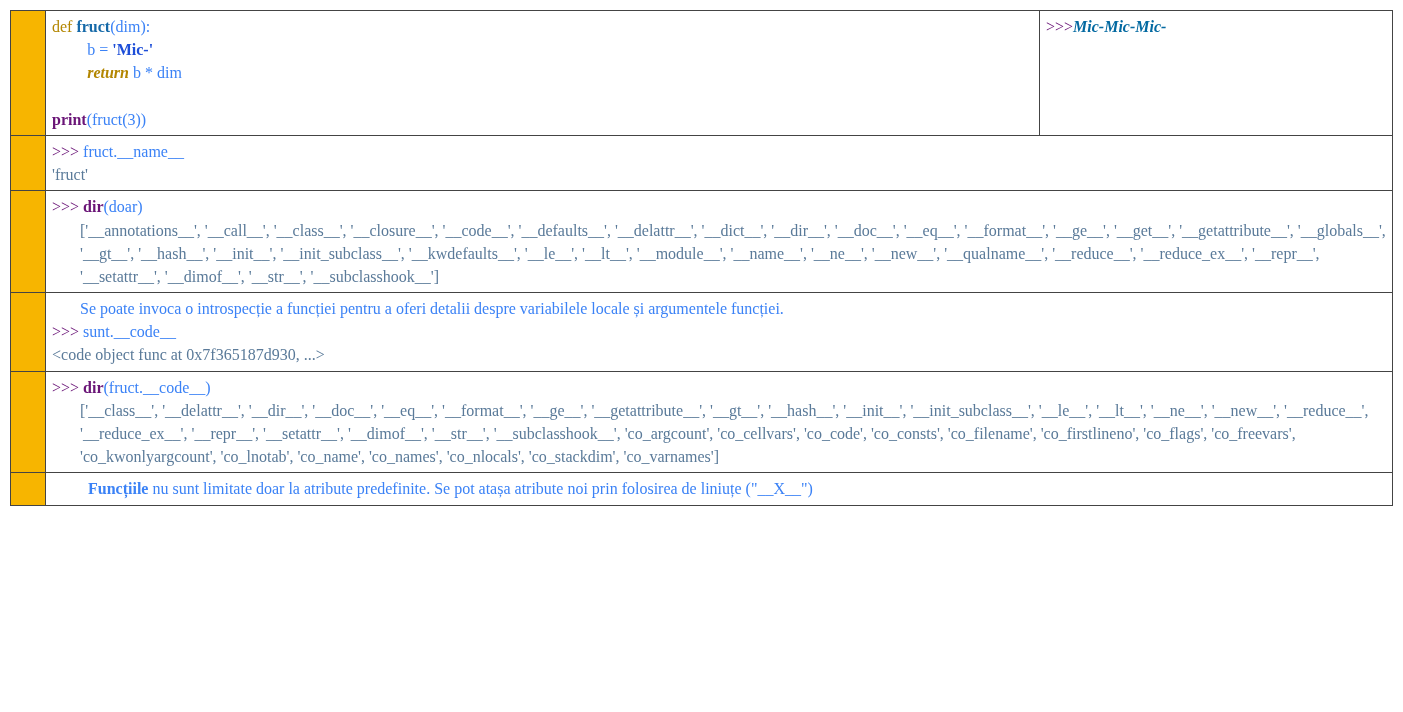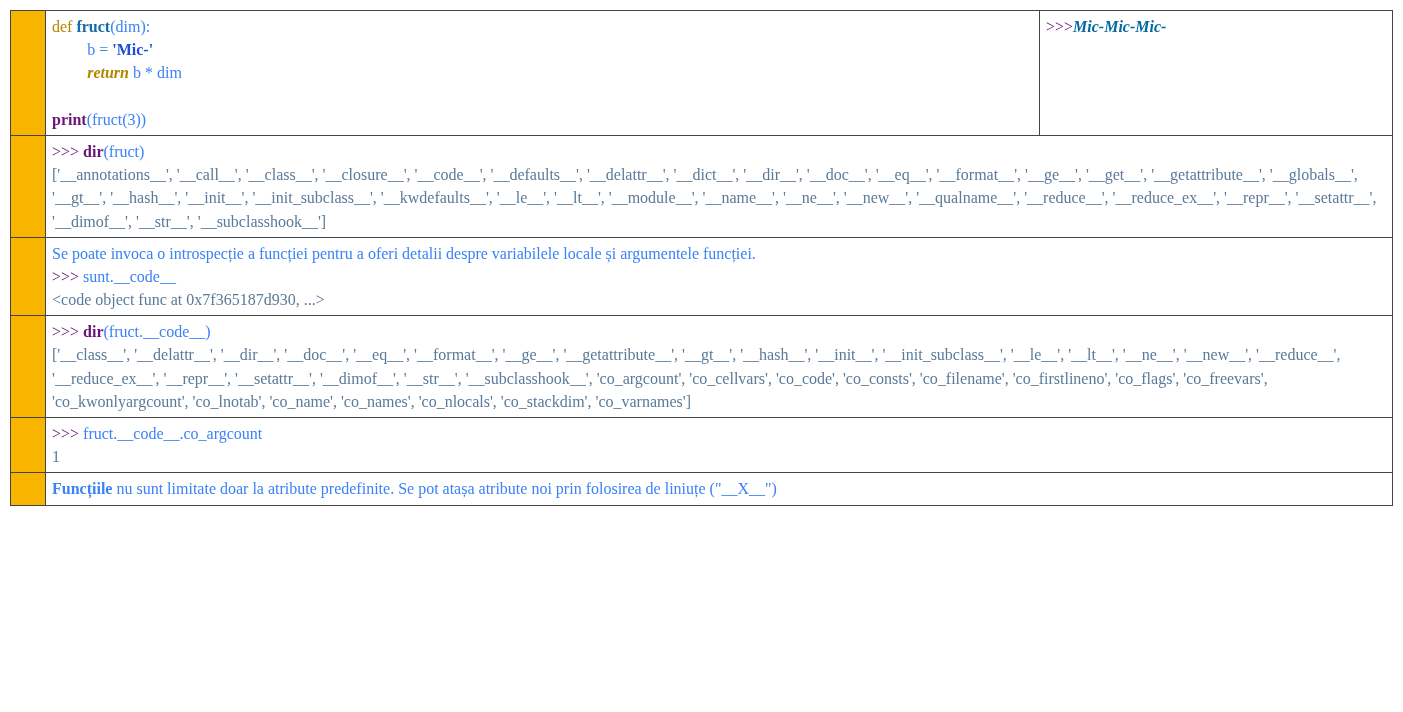--- a/index.html
+++ b/index.html
@@ -39,29 +39,30 @@
   .kw-ret   { color: #b38600; font-weight: bold; font-style: italic; }
   .fn-name  { color: #1569a8; font-weight: bold; text-align: center; }
   .fn-print { color: #6a1577; font-weight: bold; }
   .py-str   { color: #1d4ed8; font-weight: bold; }
   .prompt   { color: #6a1577; }
   .builtin  { color: #6a1577; font-weight: bold; margin-top: 8px; }
   .out      { color: #5a7a99; }
   .out-bold { color: #0369a1; font-weight: bold; font-style: italic; }
   .plain    { color: #3b82f6; }
   .indent   { display: inline-block; width: 2.2em; }
-  .b        { font-weight: bold; }
+  .b        { font-weight: bold; margin-left: 36px; }
   pre.codeblock {
     margin: 0;
     font-family: inherit;
     white-space: pre-wrap;
     word-break: break-word;
   }
   .wrapline {
     white-space: normal;
+    margin-left: 28px;
   }
 </style>
 </head>
 <body>
 
 <table class="code-table">
 
   <tbody>
       <tr>
     <td class="marker"></td>
@@ -70,26 +71,35 @@
 <span class="indent"></span><span class="plain">b = </span><span class="py-str">'Mic-'</span>
 <span class="indent"></span><span class="kw-ret">return</span><span class="plain"> b * dim</span>
 
 <span class="fn-print">print</span><span class="plain">(fruct(3))</span></pre>
     </td>
     <td class="outcell">
       <span class="prompt">&gt;&gt;&gt;</span><span class="out-bold">Mic-Mic-Mic-</span>
     </td>
   </tr>
 
+  <tr>
+    <td class="marker"></td>
+    <td class="codecell" colspan="2">
+      <div>
+        <span class="prompt">&gt;&gt;&gt; </span><span class="plain">fruct.__name__</span>
+      </div>
+      <div class="out">'fruct'</div>
+    </td>
+  </tr>
 
   <tr>
     <td class="marker"></td>
     <td class="codecell" colspan="2">
       <div>
-        <span class="prompt">&gt;&gt;&gt; </span><span class="builtin">dir</span><span class="plain">(fruct)</span>
+        <span class="prompt">&gt;&gt;&gt; </span><span class="builtin">dir</span><span class="plain">(doar)</span>
       </div>
       <div class="out wrapline">['__annotations__', '__call__', '__class__', '__closure__', '__code__', '__defaults__', '__delattr__', '__dict__', '__dir__', '__doc__', '__eq__', '__format__', '__ge__', '__get__', '__getattribute__', '__globals__', '__gt__', '__hash__', '__init__', '__init_subclass__', '__kwdefaults__', '__le__', '__lt__', '__module__', '__name__', '__ne__', '__new__', '__qualname__', '__reduce__', '__reduce_ex__', '__repr__', '__setattr__', '__dimof__', '__str__', '__subclasshook__']</div>
     </td>
   </tr>
 
   <tr>
     <td class="marker"></td>
     <td class="codecell" colspan="2">
       <div class="plain wrapline">Se poate invoca o introspecție a funcției pentru a oferi detalii despre variabilele locale și argumentele funcției.</div>
       <div>
@@ -102,29 +112,20 @@
   <tr>
     <td class="marker"></td>
     <td class="codecell" colspan="2">
       <div>
         <span class="prompt">&gt;&gt;&gt; </span><span class="builtin">dir</span><span class="plain">(fruct.__code__)</span>
       </div>
       <div class="out wrapline">['__class__', '__delattr__', '__dir__', '__doc__', '__eq__', '__format__', '__ge__', '__getattribute__', '__gt__', '__hash__', '__init__', '__init_subclass__', '__le__', '__lt__', '__ne__', '__new__', '__reduce__', '__reduce_ex__', '__repr__', '__setattr__', '__dimof__', '__str__', '__subclasshook__', 'co_argcount', 'co_cellvars', 'co_code', 'co_consts', 'co_filename', 'co_firstlineno', 'co_flags', 'co_freevars', 'co_kwonlyargcount', 'co_lnotab', 'co_name', 'co_names', 'co_nlocals', 'co_stackdim', 'co_varnames']</div>
     </td>
   </tr>
 
-  <tr>
-    <td class="marker"></td>
-    <td class="codecell" colspan="2">
-      <div>
-        <span class="prompt">&gt;&gt;&gt; </span><span class="plain">fruct.__code__.co_argcount</span>
-      </div>
-      <div class="out">1</div>
-    </td>
-  </tr>
 
   <tr>
     <td class="marker"></td>
     <td class="codecell" colspan="2">
       <span class="b plain">Funcțiile</span><span class="plain"> nu sunt limitate doar la atribute predefinite. Se pot atașa atribute noi prin folosirea de liniuțe ("__X__")</span>
     </td>
   </tr>
 
 </tbody>
   </table>

